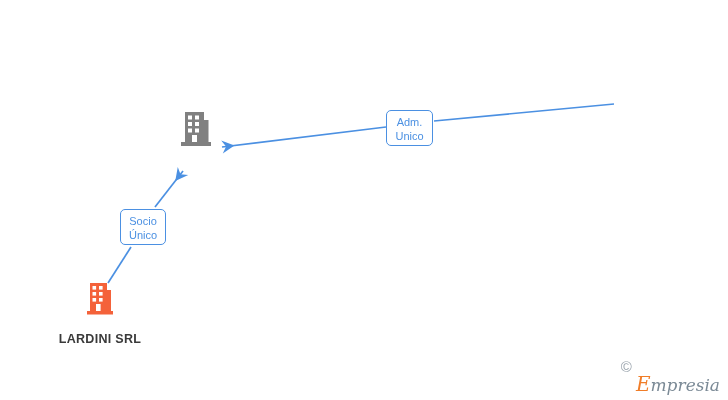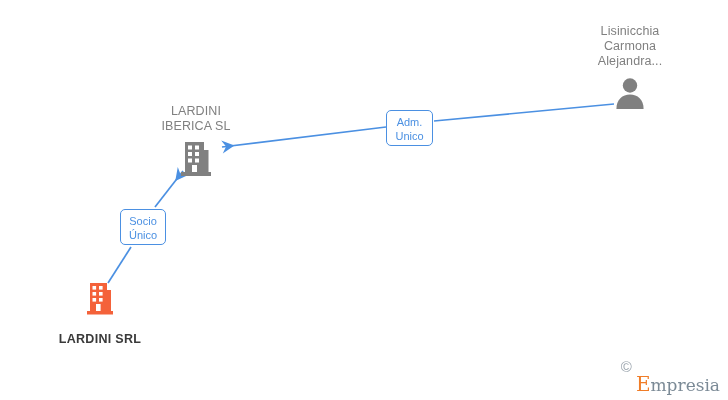--- a/index.html
+++ b/index.html
@@ -123,20 +123,21 @@
     gap: 4px;
     user-select: none;
   }
   #watermark .copy {
     color: #9aa4ad;
     font-size: 15px;
     line-height: 1;
   }
   #watermark .brand {
     font-family: "DejaVu Serif", serif;
+    font-style: italic;
     font-size: 17px;
     line-height: 1;
     color: #7b8a96;
     margin-top: 35px;
   }
   #watermark .brand .cap {
     color: #f07d28;
     font-size: 20px;
   }
 </style>
@@ -154,35 +155,22 @@
 
     <line x1="614" y1="104" x2="434" y2="121" stroke="#4b90e2" stroke-width="1.7"></line>
 
     <line x1="386" y1="127" x2="222" y2="147" stroke="#4b90e2" stroke-width="1.7" marker-end="url(#arrow-left)"></line>
 
     <line x1="108" y1="283" x2="131" y2="247" stroke="#4b90e2" stroke-width="1.7"></line>
 
     <line x1="155" y1="207" x2="183" y2="171" stroke="#4b90e2" stroke-width="1.7" marker-end="url(#arrow-left)"></line>
   </svg>
 
-  <div class="node" id="node-person">
-    <div class="node-label">Lisinicchia
-Carmona
-Alejandra...</div>
-    <div class="icon-wrap">
-      <svg width="34" height="34" viewBox="0 0 34 34" xmlns="http://www.w3.org/2000/svg">
-        <circle cx="17" cy="9.5" r="7.2" fill="#808080"></circle>
-        <path d="M3.4 33 C3.4 23.6 9.4 18.6 17 18.6 C24.6 18.6 30.6 23.6 30.6 33 Z" fill="#808080"></path>
-      </svg>
-    </div>
-  </div>
 
   <div class="node" id="node-iberica">
-    <div class="node-label">LARDINI
-IBERICA  SL</div>
     <div class="icon-wrap">
       <svg width="34" height="36" viewBox="0 0 34 36" xmlns="http://www.w3.org/2000/svg">
         <rect x="6" y="1" width="19" height="30" fill="#808080"></rect>
         <rect x="25" y="9" width="4.5" height="22" fill="#808080"></rect>
         <rect x="2" y="31" width="30" height="4" fill="#808080"></rect>
         <rect x="9" y="4.5" width="4" height="4" fill="#ffffff"></rect>
         <rect x="16" y="4.5" width="4" height="4" fill="#ffffff"></rect>
         <rect x="9" y="11" width="4" height="4" fill="#ffffff"></rect>
         <rect x="16" y="11" width="4" height="4" fill="#ffffff"></rect>
         <rect x="9" y="17.5" width="4" height="4" fill="#ffffff"></rect>

